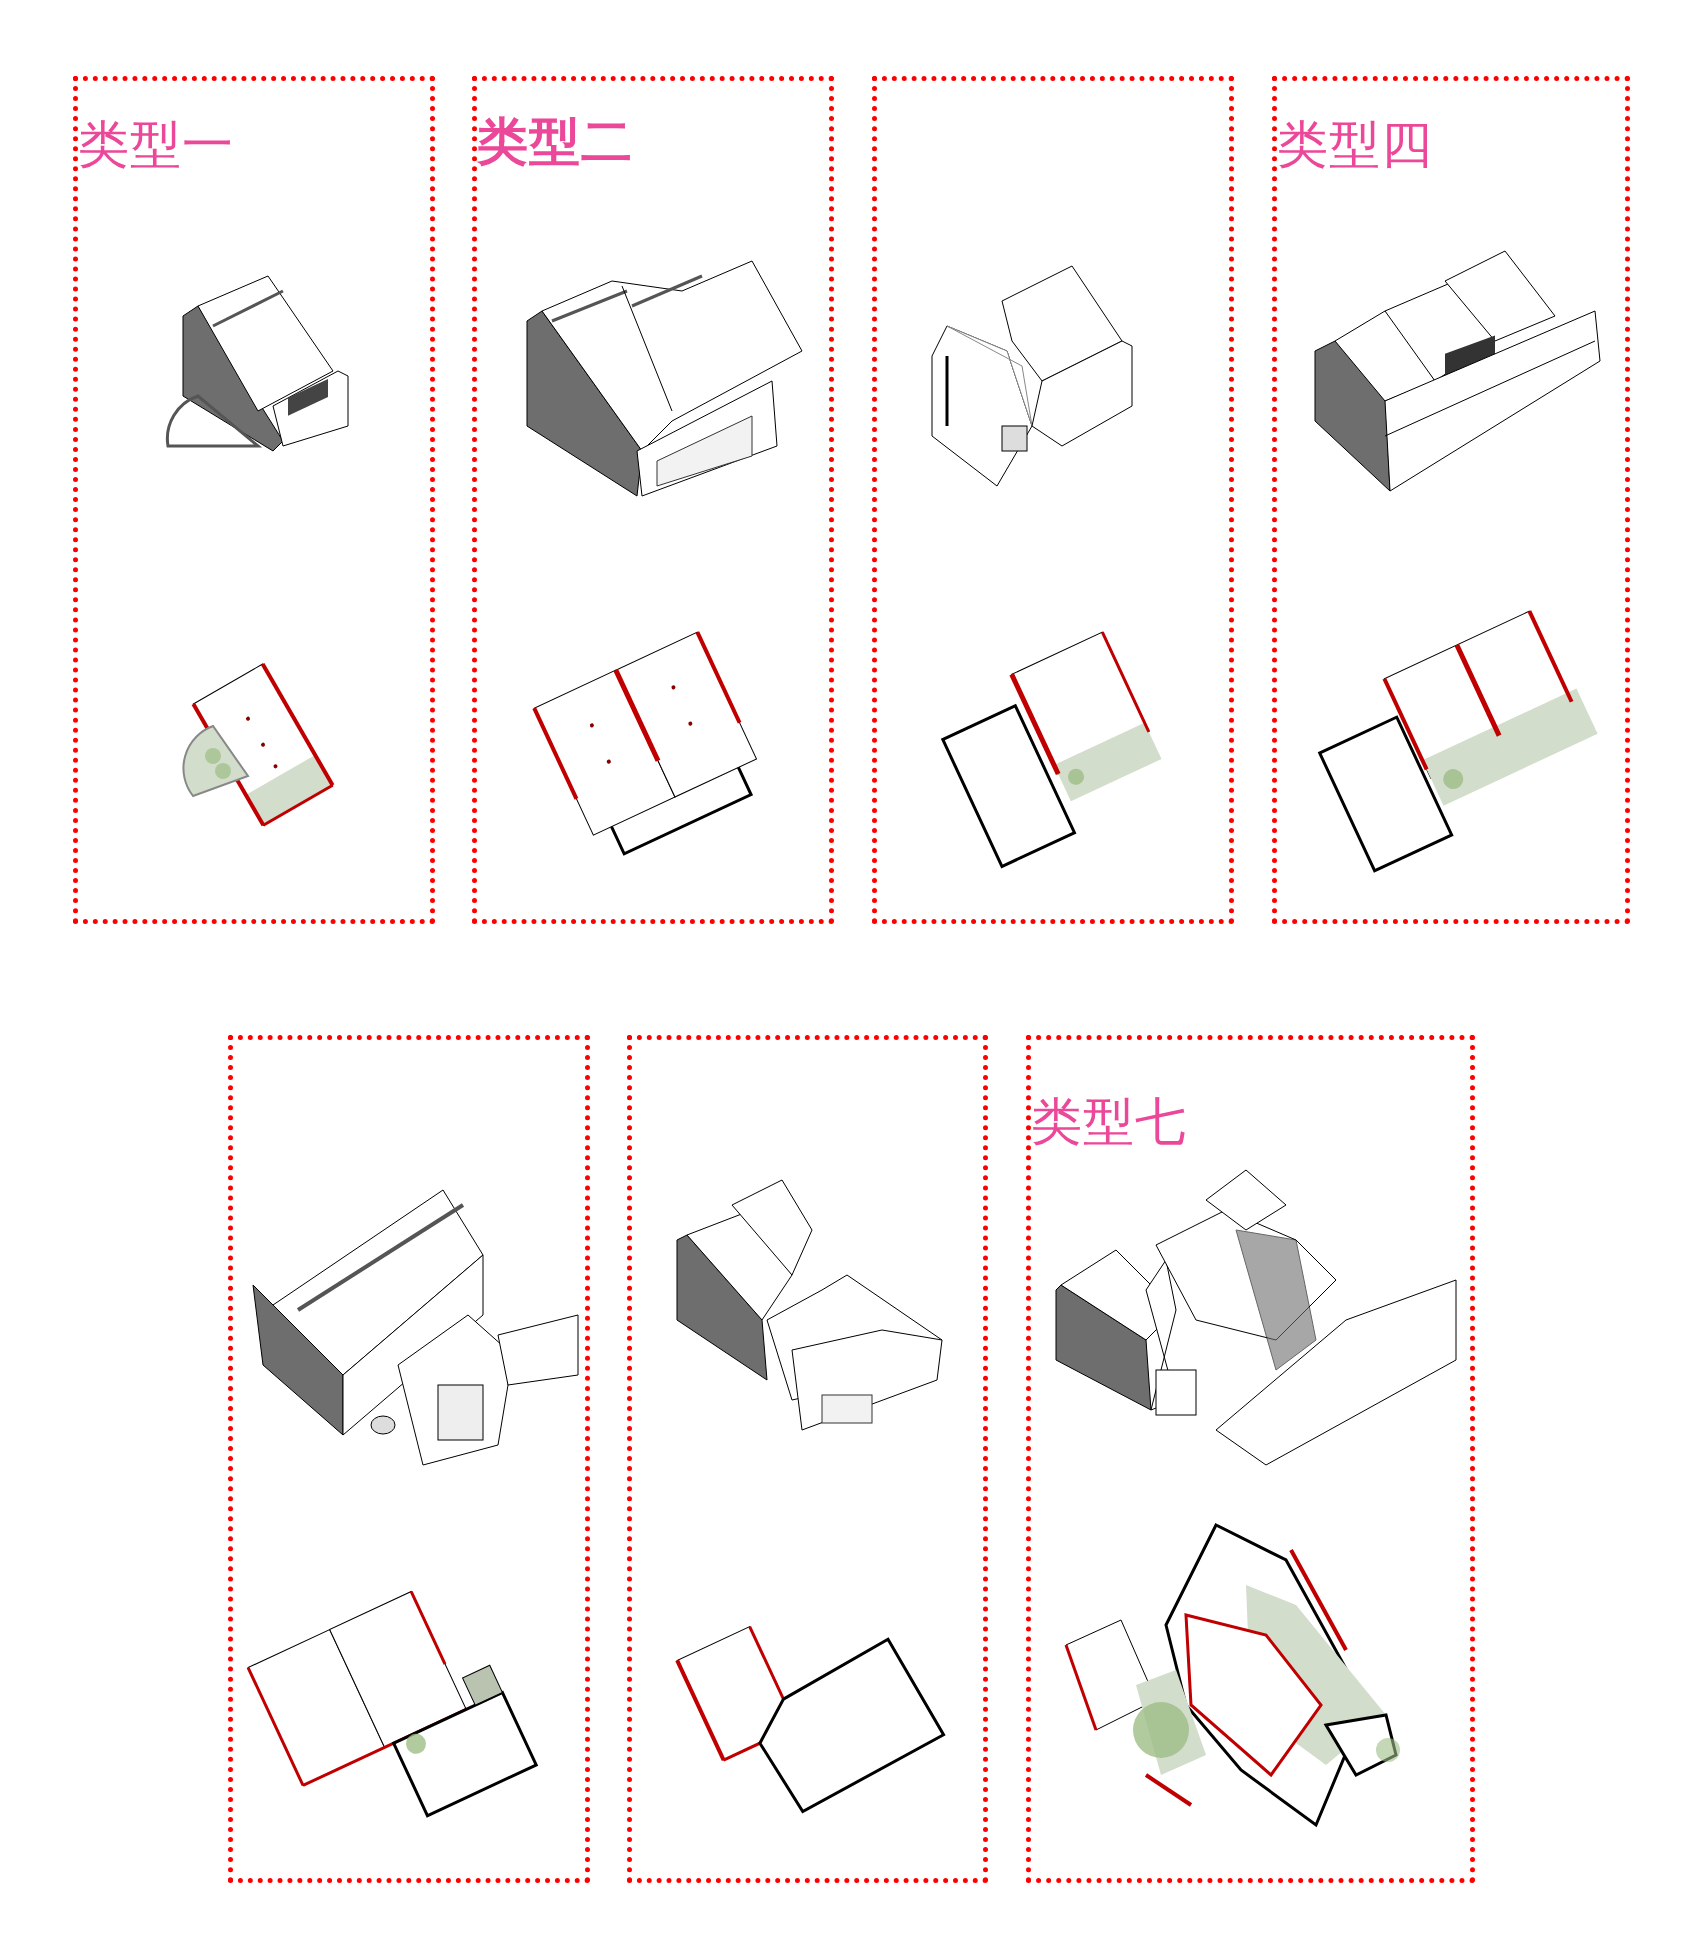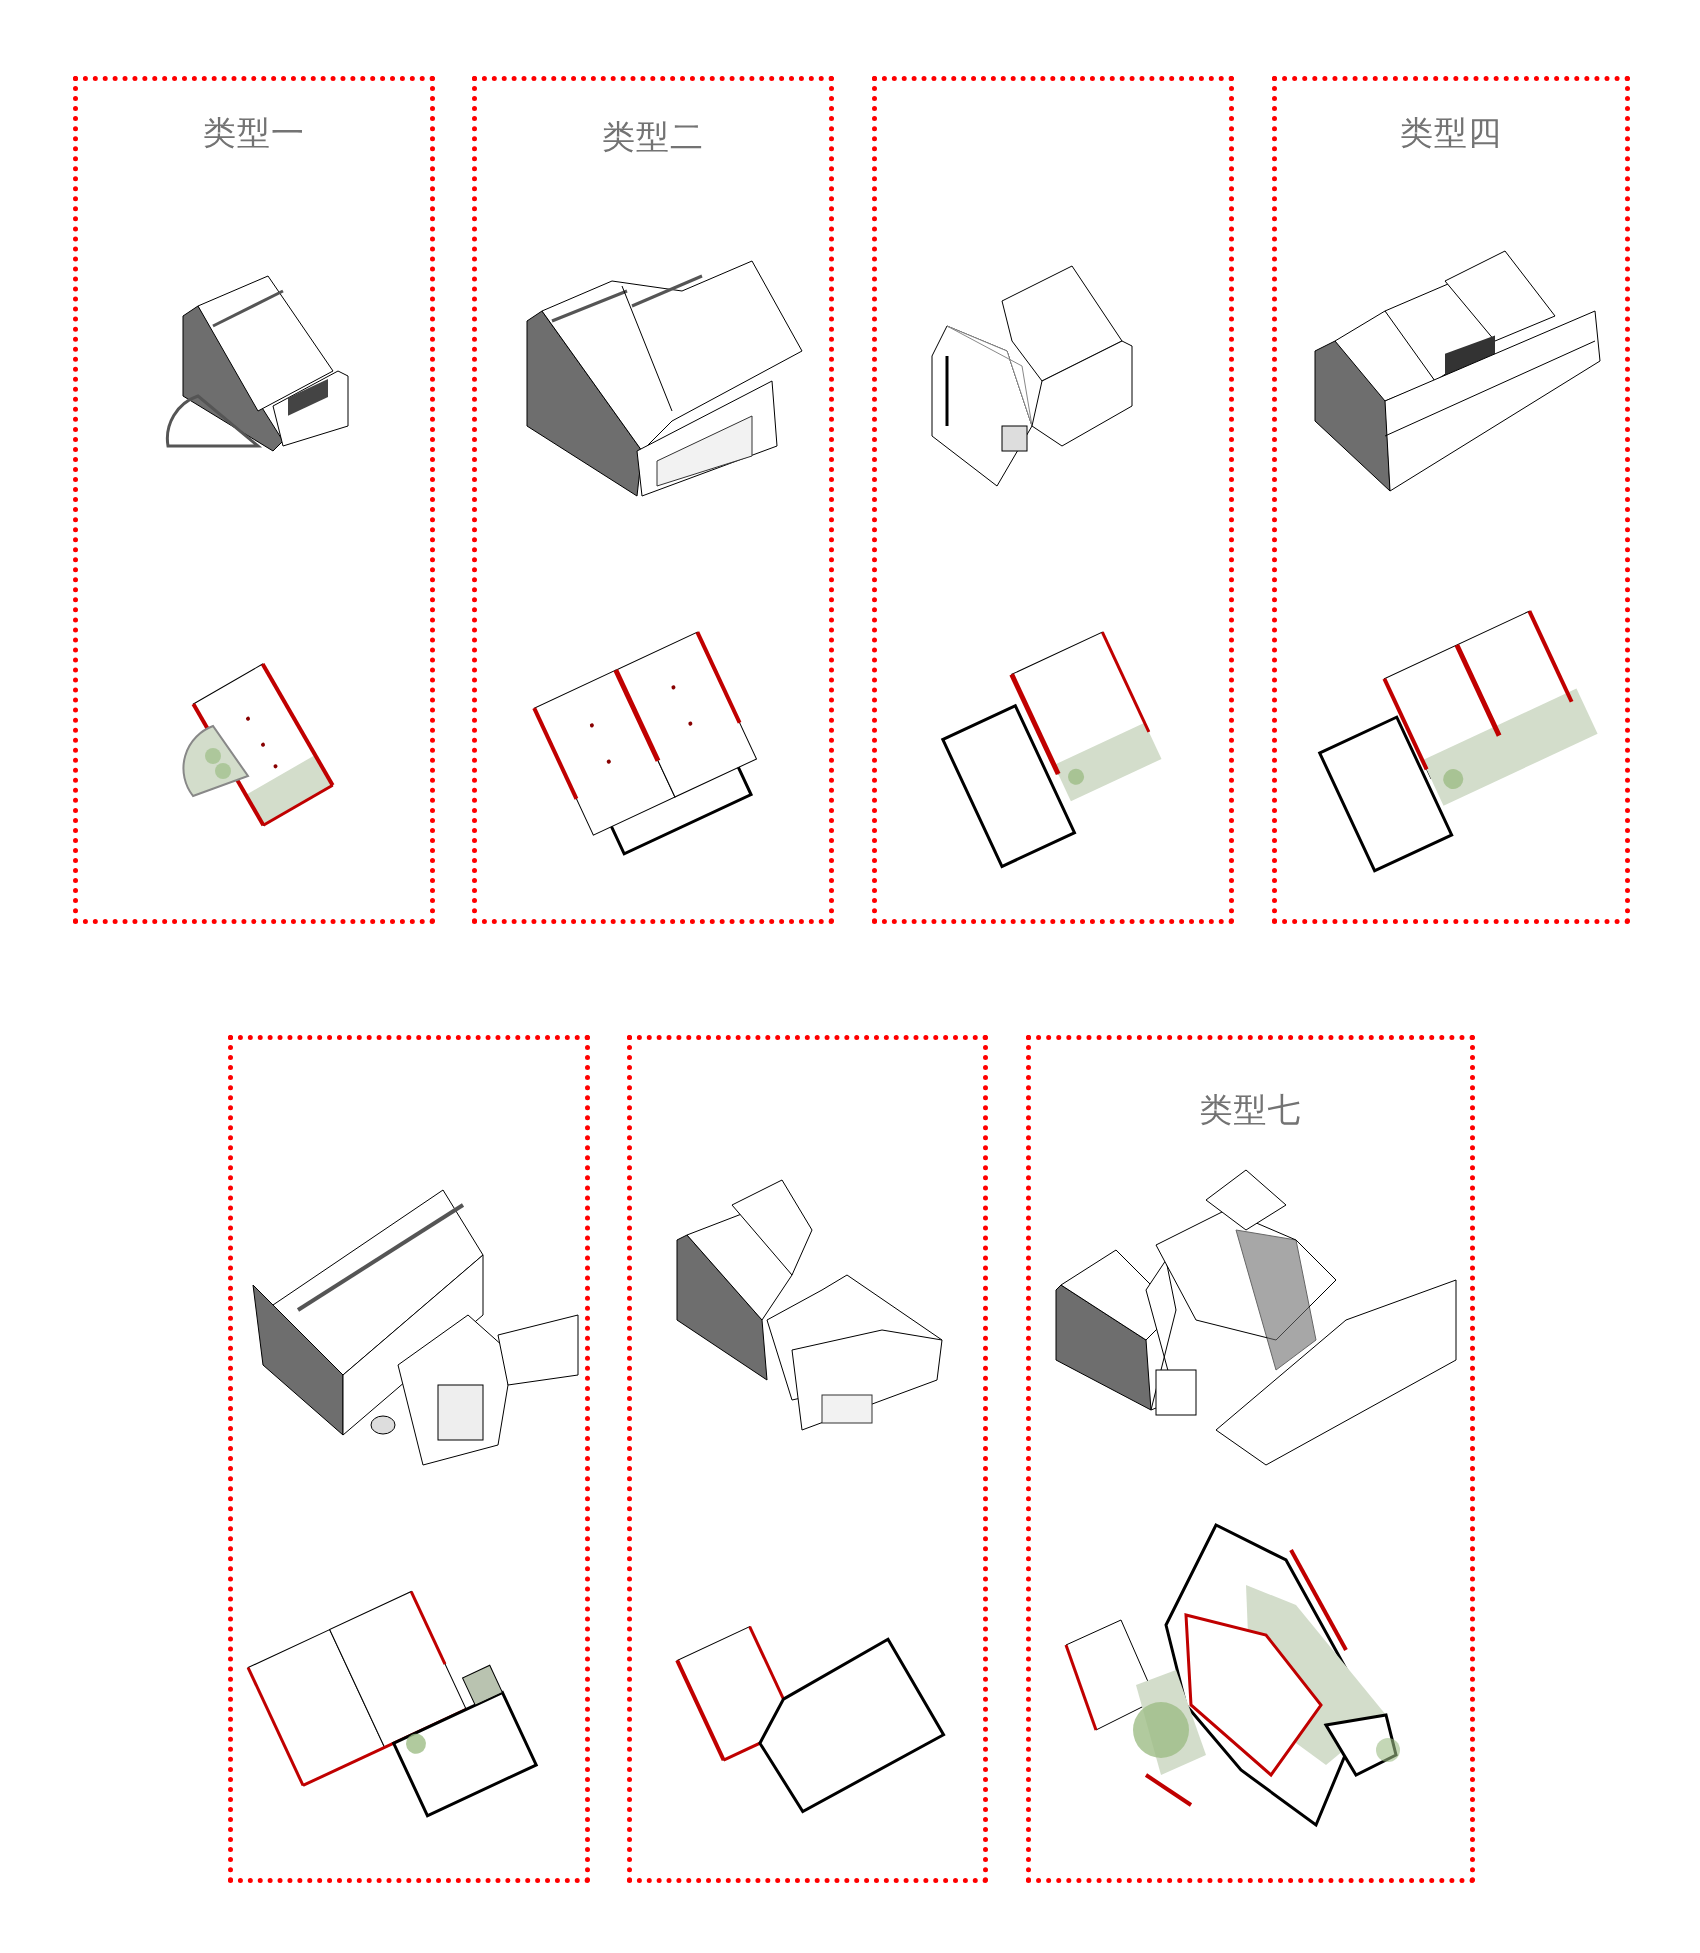--- a/index.html
+++ b/index.html
@@ -1,18 +1,18 @@
 <!DOCTYPE html>
 <html><head>
 <meta charset="utf-8">
 <style>
   html, body { margin:0; padding:0; background:#ffffff; }
   body { width:1700px; height:1953px; position:relative; overflow:hidden; font-family:"DejaVu Sans", sans-serif; }
   .panel { position:absolute; box-sizing:border-box; border:5px dotted #ff0000; }
-  .title { position:absolute; left:0; right:0; text-align:center; font-size:33px; color:#737373; letter-spacing:1px; }
+  .title { position:absolute; left:0; right:0; font-size:51px; color:#ec4899; letter-spacing:1px; }
   .drawing { position:absolute; }
   svg { display:block; overflow:visible; }
 </style>
 </head>
 <body>
 
 <div class="panel" style="left:73px;top:76px;width:362px;height:848px;">
   <div class="title" style="top:30px;">类型一</div>
   <div class="drawing" style="left:85px;top:195px;">
     <svg width="210" height="180" viewBox="0 0 210 180">
@@ -37,21 +37,21 @@
           <circle cx="100" cy="125" r="2" fill="#800"></circle>
       </g>
       <path d="M55,80 A45,45 0 0,0 35,150 L90,130 Z" fill="#d3ddcb" stroke="#888" stroke-width="2"></path>
       <circle cx="55" cy="110" r="8" fill="#9dbd86" opacity="0.7"></circle>
       <circle cx="65" cy="125" r="8" fill="#9dbd86" opacity="0.7"></circle>
     </svg>
   </div>
 </div>
 
 <div class="panel" style="left:472px;top:76px;width:362px;height:848px;">
-  <div class="title" style="top:34px;">类型二</div>
+  <div class="title" style="top:27px;font-weight:bold;">类型二</div>
   <div class="drawing" style="left:45px;top:180px;">
     <svg width="270" height="240" viewBox="0 0 270 240">
       <polygon points="5,60 20,50 120,190 115,235 5,165" fill="#6e6e6e" stroke="#000"></polygon>
       <polygon points="20,50 90,20 160,30 230,0 280,90 150,160 120,190" fill="#fff" stroke="#000"></polygon>
       <line x1="30" y1="60" x2="105" y2="30" stroke="#555" stroke-width="3"></line>
       <line x1="110" y1="45" x2="180" y2="15" stroke="#555" stroke-width="3"></line>
       <line x1="100" y1="25" x2="150" y2="150" stroke="#000"></line>
       <polygon points="115,190 250,120 255,185 120,235" fill="#fff" stroke="#000"></polygon>
       <polygon points="135,200 230,155 230,195 135,225" fill="#f2f2f2" stroke="#333"></polygon>
     </svg>

